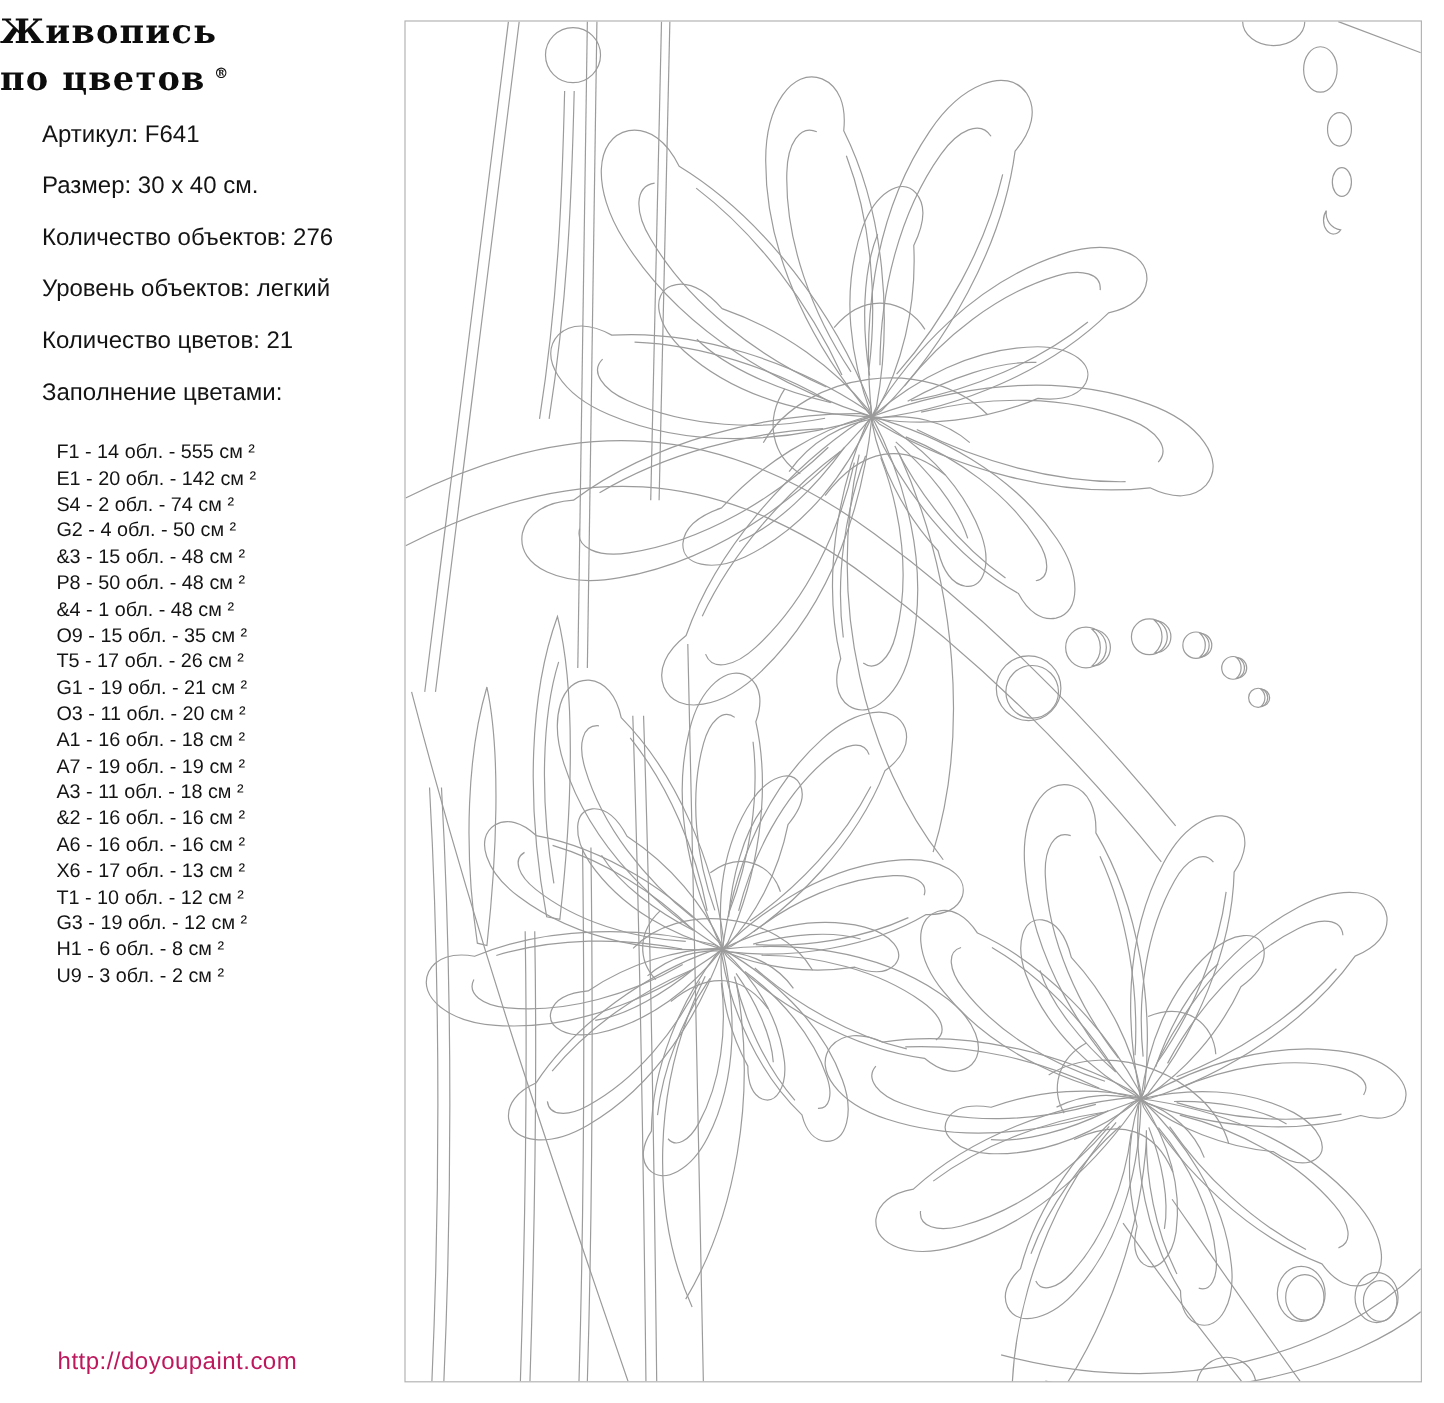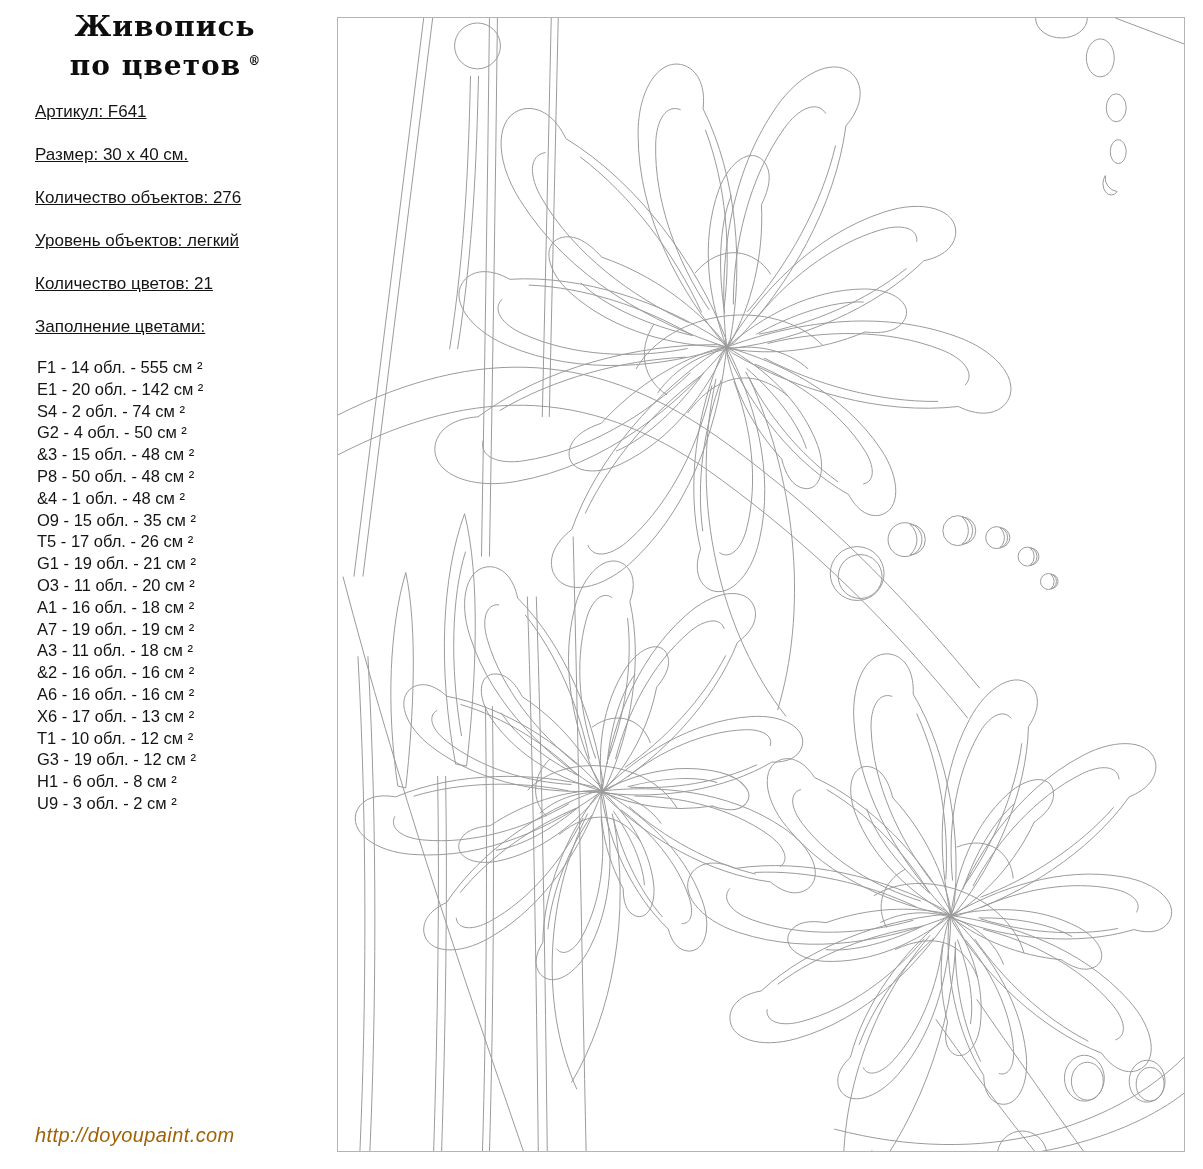--- a/index.html
+++ b/index.html
@@ -2,33 +2,33 @@
 <html><head>
 <meta charset="utf-8">
 <style>
   html,body{margin:0;padding:0;}
   body{
     width:1203px;height:1169px;background:#ffffff;color:#000;
     font-family:"Liberation Sans", sans-serif;position:relative;overflow:hidden;
   }
   .sidebar{position:absolute;left:0;top:0;width:337px;height:100%;}
   .brand{
-    position:absolute;top:10px;left:0;width:330px;text-align:center;
+    position:absolute;top:10px;left:0;width:330px;
     font-family:"DejaVu Serif", serif;font-weight:bold;font-size:28px;
     line-height:34px;letter-spacing:1px;color:#0d0d0d;
   }
   .brand .reg{font-size:12px;vertical-align:super;margin-left:7px;letter-spacing:0;}
-  .info{position:absolute;top:102px;left:35px;font-size:17px;color:#141414;text-decoration:underline;}
+  .info{position:absolute;top:102px;left:35px;font-size:20px;color:#141414;}
   .info p{margin:0 0 23px 0;line-height:20px;}
   .color-list{
-    position:absolute;top:355px;left:35px;margin:2px;padding:0;list-style:none;
+    position:absolute;top:355px;left:35px;margin:12px;padding:0;list-style:none;
     font-size:16.5px;line-height:21.8px;color:#141414;
   }
   .site-url{
-    position:absolute;left:35px;top:1124px;font-size:20px;letter-spacing:0.4px;color:#a16207;font-style:italic;
+    position:absolute;left:48px;top:1124px;font-size:20px;letter-spacing:0.4px;color:#be185d;
   }
   .canvas{
     position:absolute;left:337px;top:17px;width:848px;height:1135px;
     border:1px solid #b4b4b4;box-sizing:border-box;background:#fff;
   }
   .canvas svg{display:block;width:100%;height:100%;}
 </style>
 </head>
 <body>
 

